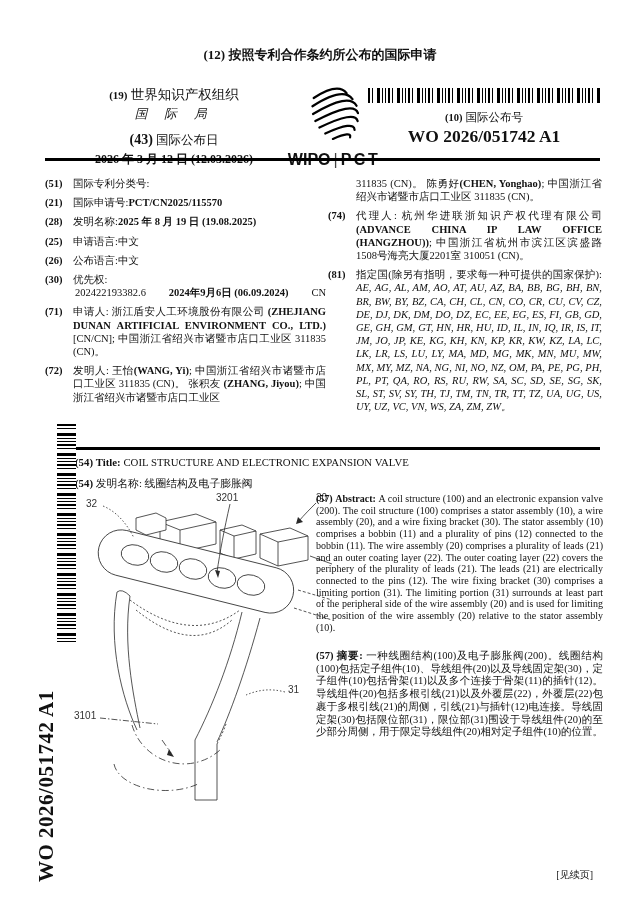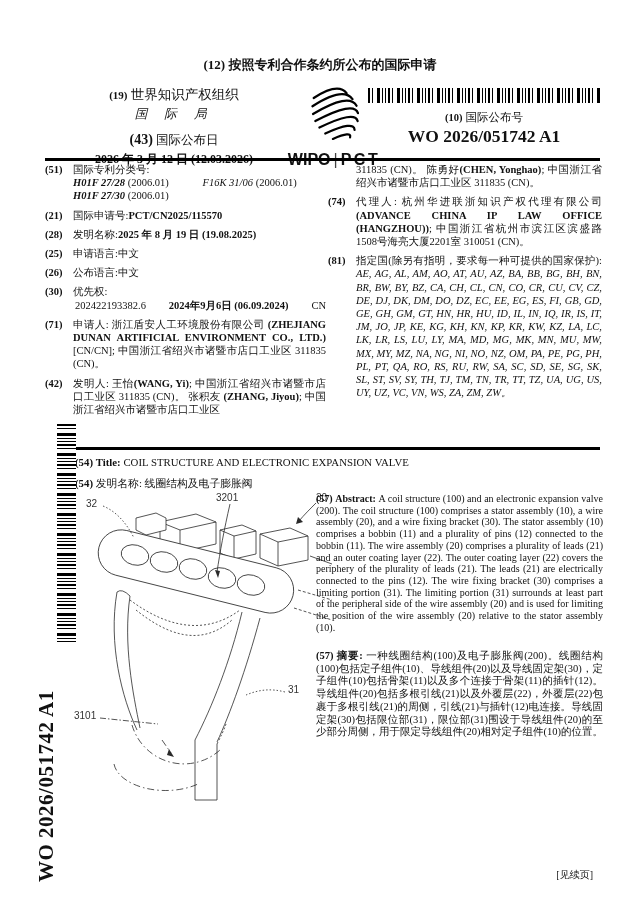--- a/index.html
+++ b/index.html
@@ -1,21 +1,21 @@
 <!DOCTYPE html>
 <html><head>
 <meta charset="utf-8">
 <style>
   html,body{margin:0;padding:0;background:#fff;}
   .page{position:relative;width:640px;height:905px;background:#fff;color:#111;
         font-family:"Liberation Serif","DejaVu Serif",serif;overflow:hidden;}
   .b{font-weight:bold;}
   .i{font-style:italic;}
   
-  .pub-type{position:absolute;top:56px;left:0;width:640px;text-align:center;
+  .pub-type{position:absolute;top:46px;left:0;width:640px;text-align:center;
             font-weight:bold;font-size:13px;}
   .org-block{position:absolute;top:86px;left:48px;width:252px;text-align:center;font-size:13px;}
   .org-line1{font-size:13.5px;}
   .org-line1 .code{font-size:11px;font-weight:bold;}
   .org-line2{font-size:12.5px;letter-spacing:7px;margin-top:2px;font-style:italic;}
   .org-line3{font-size:12.5px;margin-top:9px;}
   .org-line3 .code{font-size:14px;font-weight:bold;}
   .org-line4{font-size:12px;font-weight:bold;margin-top:2px;white-space:nowrap;}
   .logo-block{position:absolute;top:86px;left:273px;width:122px;text-align:center;}
   .logo-text{font-family:"Liberation Sans","DejaVu Sans",sans-serif;font-size:16px;
@@ -24,21 +24,21 @@
   .logo-text .pct{letter-spacing:2.5px;}
   .pubno-block{position:absolute;top:88px;left:368px;width:232px;text-align:center;}
   .barcode-h{height:15px;width:232px;
     background:repeating-linear-gradient(90deg,#000 0,#000 2px,#fff 2px,#fff 4px,#000 4px,#000 5px,#fff 5px,#fff 9px,#000 9px,#000 12px,#fff 12px,#fff 14px,#000 14px,#000 15px,#fff 15px,#fff 17px,#000 17px,#000 18px,#fff 18px,#fff 20px);}
   .pubno-label{font-size:11.5px;margin-top:7px;}
   .pubno-label .code{font-size:10.5px;font-weight:bold;}
   .pubno-value{font-size:17.5px;font-weight:bold;margin-top:1px;white-space:nowrap;}
   .rule1{position:absolute;top:158px;left:45px;width:555px;height:2.5px;background:#000;}
   .rule2{position:absolute;top:447px;left:75px;width:525px;height:2.5px;background:#000;}
   
-  .col{position:absolute;top:163px;font-size:10.5px;line-height:13.2px;text-align:justify;}
+  .col{position:absolute;top:177px;font-size:10.5px;line-height:13.2px;text-align:justify;}
   .col-left{left:45px;width:281px;}
   .col-right{left:328px;width:274px;}
   .field{position:relative;padding-left:28px;margin-bottom:6px;}
   .fcode{position:absolute;left:0;top:0;font-weight:bold;}
   .frow{display:flex;}
   .ipc-grid{display:grid;grid-template-columns:1.05fr 1fr;}
   .prio-row{display:flex;justify-content:space-between;padding-left:2px;}
   .cont{padding-left:28px;margin-bottom:6px;}
   
   .title-block{position:absolute;top:456px;left:75px;width:527px;font-size:10.8px;line-height:13px;}
@@ -106,26 +106,20 @@
     <div class="pubno-value">WO 2026/051742 A1</div>
   </div>
 
   <div class="rule1"></div>
 
   <div class="col col-left">
 
     <div class="field">
       <span class="fcode">(51)</span>
       <div>国际专利分类号:</div>
-      <div class="ipc-grid">
-        <span><span class="b i">H01F 27/28</span> <span>(2006.01)</span></span>
-        <span><span class="i">F16K 31/06</span> <span>(2006.01)</span></span>
-        <span><span class="b i">H01F 27/30</span> <span>(2006.01)</span></span>
-        <span></span>
-      </div>
     </div>
 
     <div class="field">
       <span class="fcode">(21)</span>
       <div class="frow">
         <span>国际申请号:</span>
         <span class="b">PCT/CN2025/115570</span>
       </div>
     </div>
 
@@ -162,21 +156,21 @@
         <span>CN</span>
       </div>
     </div>
 
     <div class="field">
       <span class="fcode">(71)</span>
       <span>申请人: </span><span>浙江盾安人工环境股份有限公司 </span><span class="b">(ZHEJIANG DUNAN ARTIFICIAL ENVIRONMENT CO., LTD.)</span><span> [CN/CN]; 中国浙江省绍兴市诸暨市店口工业区 311835 (CN)。</span>
     </div>
 
     <div class="field">
-      <span class="fcode">(42)</span>
+      <span class="fcode">(72)</span>
       <span>发明人: </span><span>王怡</span><span class="b">(WANG, Yi)</span><span>; 中国浙江省绍兴市诸暨市店口工业区 311835 (CN)。 </span><span>张积友 </span><span class="b">(ZHANG, Jiyou)</span><span>; 中国浙江省绍兴市诸暨市店口工业区</span>
     </div>
   </div>
 
   <div class="col col-right">
 
     <div class="cont">
       <span>311835 (CN)。 </span><span>陈勇好</span><span class="b">(CHEN, Yonghao)</span><span>; 中国浙江省绍兴市诸暨市店口工业区 311835 (CN)。</span>
     </div>
 

